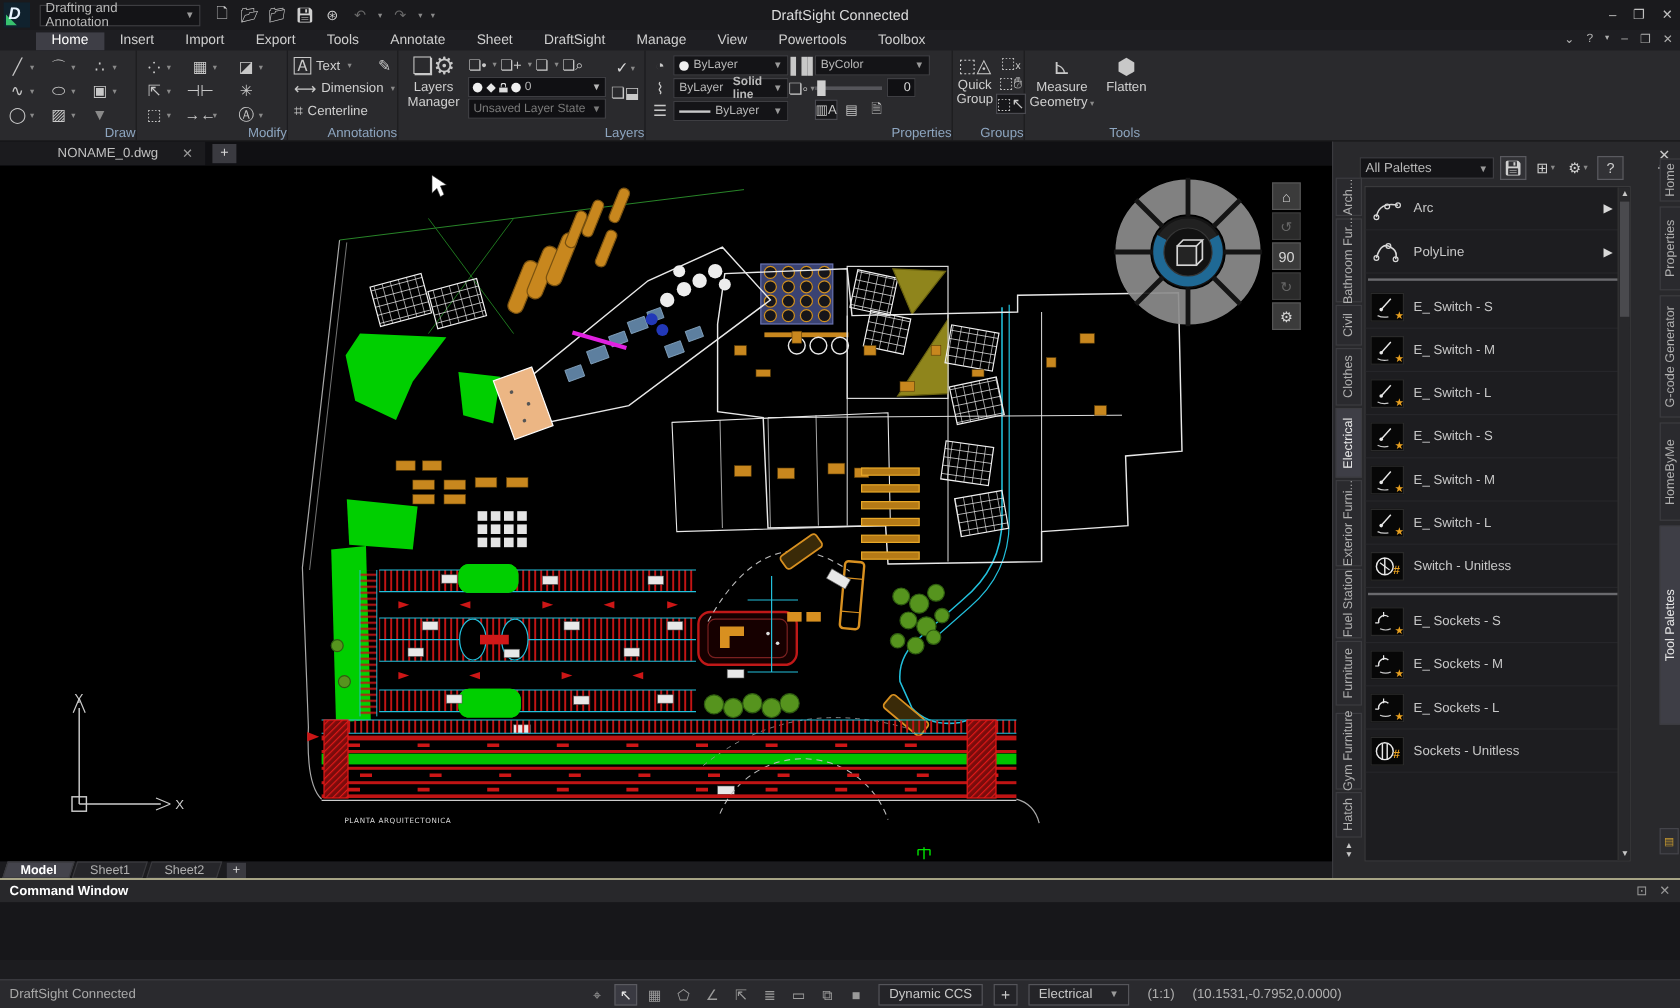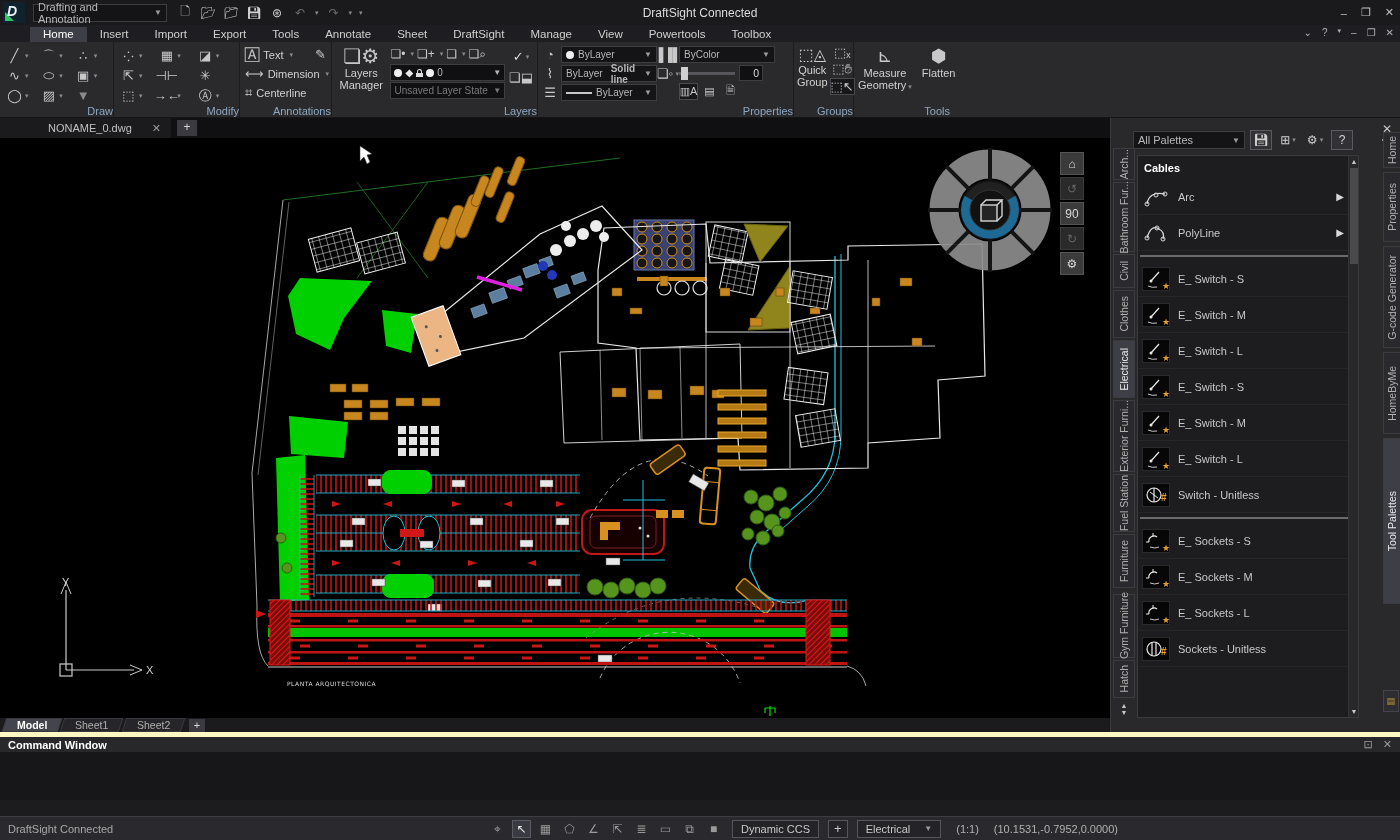--- a/index.html
+++ b/index.html
@@ -116,21 +116,21 @@
   #pal-left-tabs { left:2px; width:22px; }
   #pal-right-tabs { left:272px; width:18px; }
   .vtab { position:absolute; width:100%; background:#2a2a2e; border:1px solid #3c3c40; display:flex; align-items:center; justify-content:center; }
   .vtab span { writing-mode:vertical-rl; transform:rotate(180deg); font-size:10.5px; color:#b0b0b0; white-space:nowrap; }
   .vtab.active { background:#3e3e46; }
   .vtab.active span { color:#e8e8e8; }
   .strip-arrows { position:absolute; left:0; width:22px; text-align:center; color:#c8c8c8; font-size:7px; line-height:7px;}
   #right-strip-icon { position:absolute; left:272px; top:572px; width:16px; height:22px; background:#2e2e32; border:1px solid #44444a; color:#c89a30; font-size:9px; display:flex; align-items:center; justify-content:center;}
 
   
-  #cmd-header { position:absolute; left:0; top:732px; width:1400px; height:20px; background:#28282b; border-top:5px solid #fef9c3; display:flex; align-items:center; padding:0 8px;text-align:right; }
+  #cmd-header { position:absolute; left:0; top:732px; width:1400px; height:20px; background:#28282b; border-top:1px solid #fef9c3; display:flex; align-items:center; padding:0 8px;text-align:right; }
   #cmd-header .t { color:#ffffff; font-weight:bold; }
   #cmd-header .cicons { margin-left:auto; display:flex; gap:10px; color:#9a9a9a; font-size:11px; }
   #cmd-log { position:absolute; left:0; top:752px; width:1400px; height:48px; background:#17171a; }
   #cmd-prompt { position:absolute; left:0; top:800px; width:1400px; height:16px; background:#0a0a0c; border-top:1px solid #2a2a2e; display:flex; align-items:center; padding:0 8px; }
   #cmd-prompt span { color:#f0f0f0; font-weight:bold; font-size:11px; }
 
   
   #statusbar { position:absolute; left:0; top:816px; width:1400px; height:24px; background:#2a2a2e; border-top:1px solid #3e3e42; display:flex; align-items:center; }
   #status-left { color:#a8a8a8; margin-left:8px; }
   #status-center { position:absolute; left:488px; display:flex; align-items:center; gap:5px; }
@@ -853,21 +853,20 @@
           <span>Gym Furniture</span>
         </div>
         <div class="vtab" style="top: 542px; height: 38px;">
           <span>Hatch</span>
         </div>
         <div class="strip-arrows" style="top: 584px;">▲<br>▼</div>
       </div>
 
     <div id="pal-content">
       <div id="pal-sections">
-          <div class="psec-header">Cables</div>
           <div class="pitem">
             <span class="thumb">
               <svg width="26" height="22" viewBox="0 0 26 22">
                 <path d="M4,18 Q6,5 22,8" fill="none" stroke="#d8d8d8" stroke-width="1.3"></path>
                 <circle cx="4" cy="18" r="2" fill="none" stroke="#d8d8d8"></circle>
                 <circle cx="13" cy="9" r="2" fill="none" stroke="#d8d8d8"></circle>
                 <circle cx="22" cy="8" r="2" fill="none" stroke="#d8d8d8"></circle>
               </svg>
             </span>
             <span class="plabel">Arc</span>

